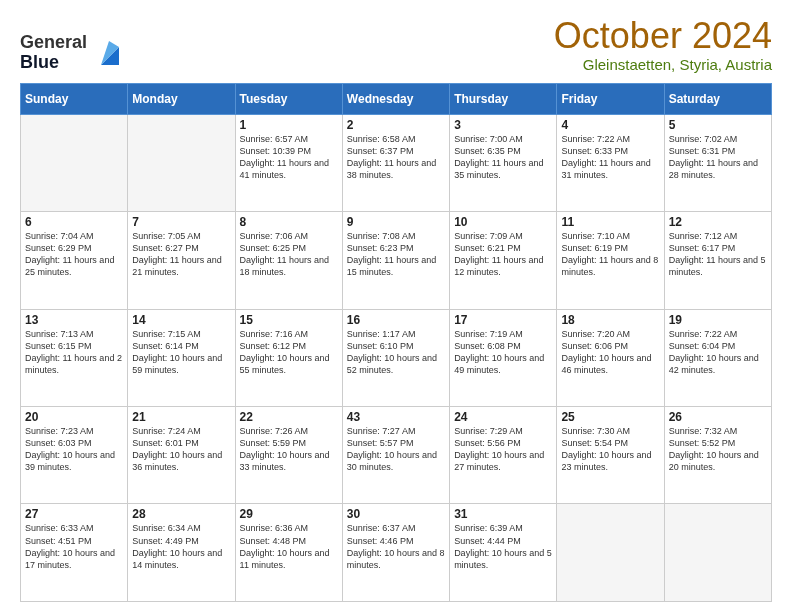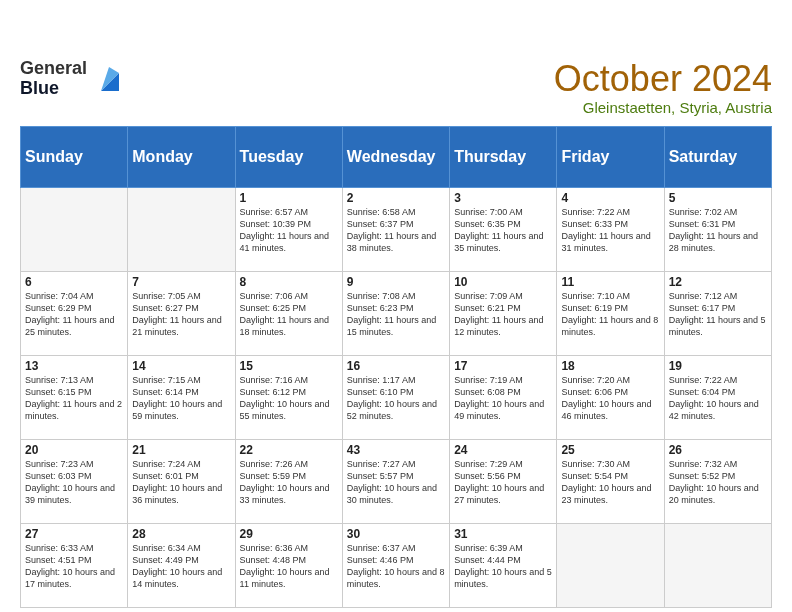--- a/index.html
+++ b/index.html
@@ -12,24 +12,23 @@
     }
     .page {
       width: 792px;
       height: 612px;
       padding: 16px 20px 10px 20px;
       display: flex;
       flex-direction: column;
     }
     .header {
       display: flex;
-      align-items: flex-start;
+      align-items: flex-end;
       justify-content: space-between;
       margin-bottom: 10px;
-      margin-top: 43px;
     }
     .logo {
       display: flex;
       align-items: center;
     }
     .logo-text {
       display: flex;
       flex-direction: column;
       line-height: 1.1;
     }
@@ -63,23 +62,23 @@
     }
     .calendar {
       width: 100%;
       border-collapse: collapse;
       flex: 1;
       table-layout: fixed;
     }
     .calendar th {
       background: #2a6dbb;
       color: #fff;
-      font-size: 16px;
+      font-size: 12px;
       font-weight: bold;
-      padding: 21px 4px;
+      padding: 8px 4px;
       text-align: left;
       border: 1px solid #5592d4;
     }
     .calendar td {
       border: 1px solid #ccc;
       vertical-align: top;
       padding: 3px 4px;
       font-size: 9.5px;
       color: #333;
       background: #fff;

